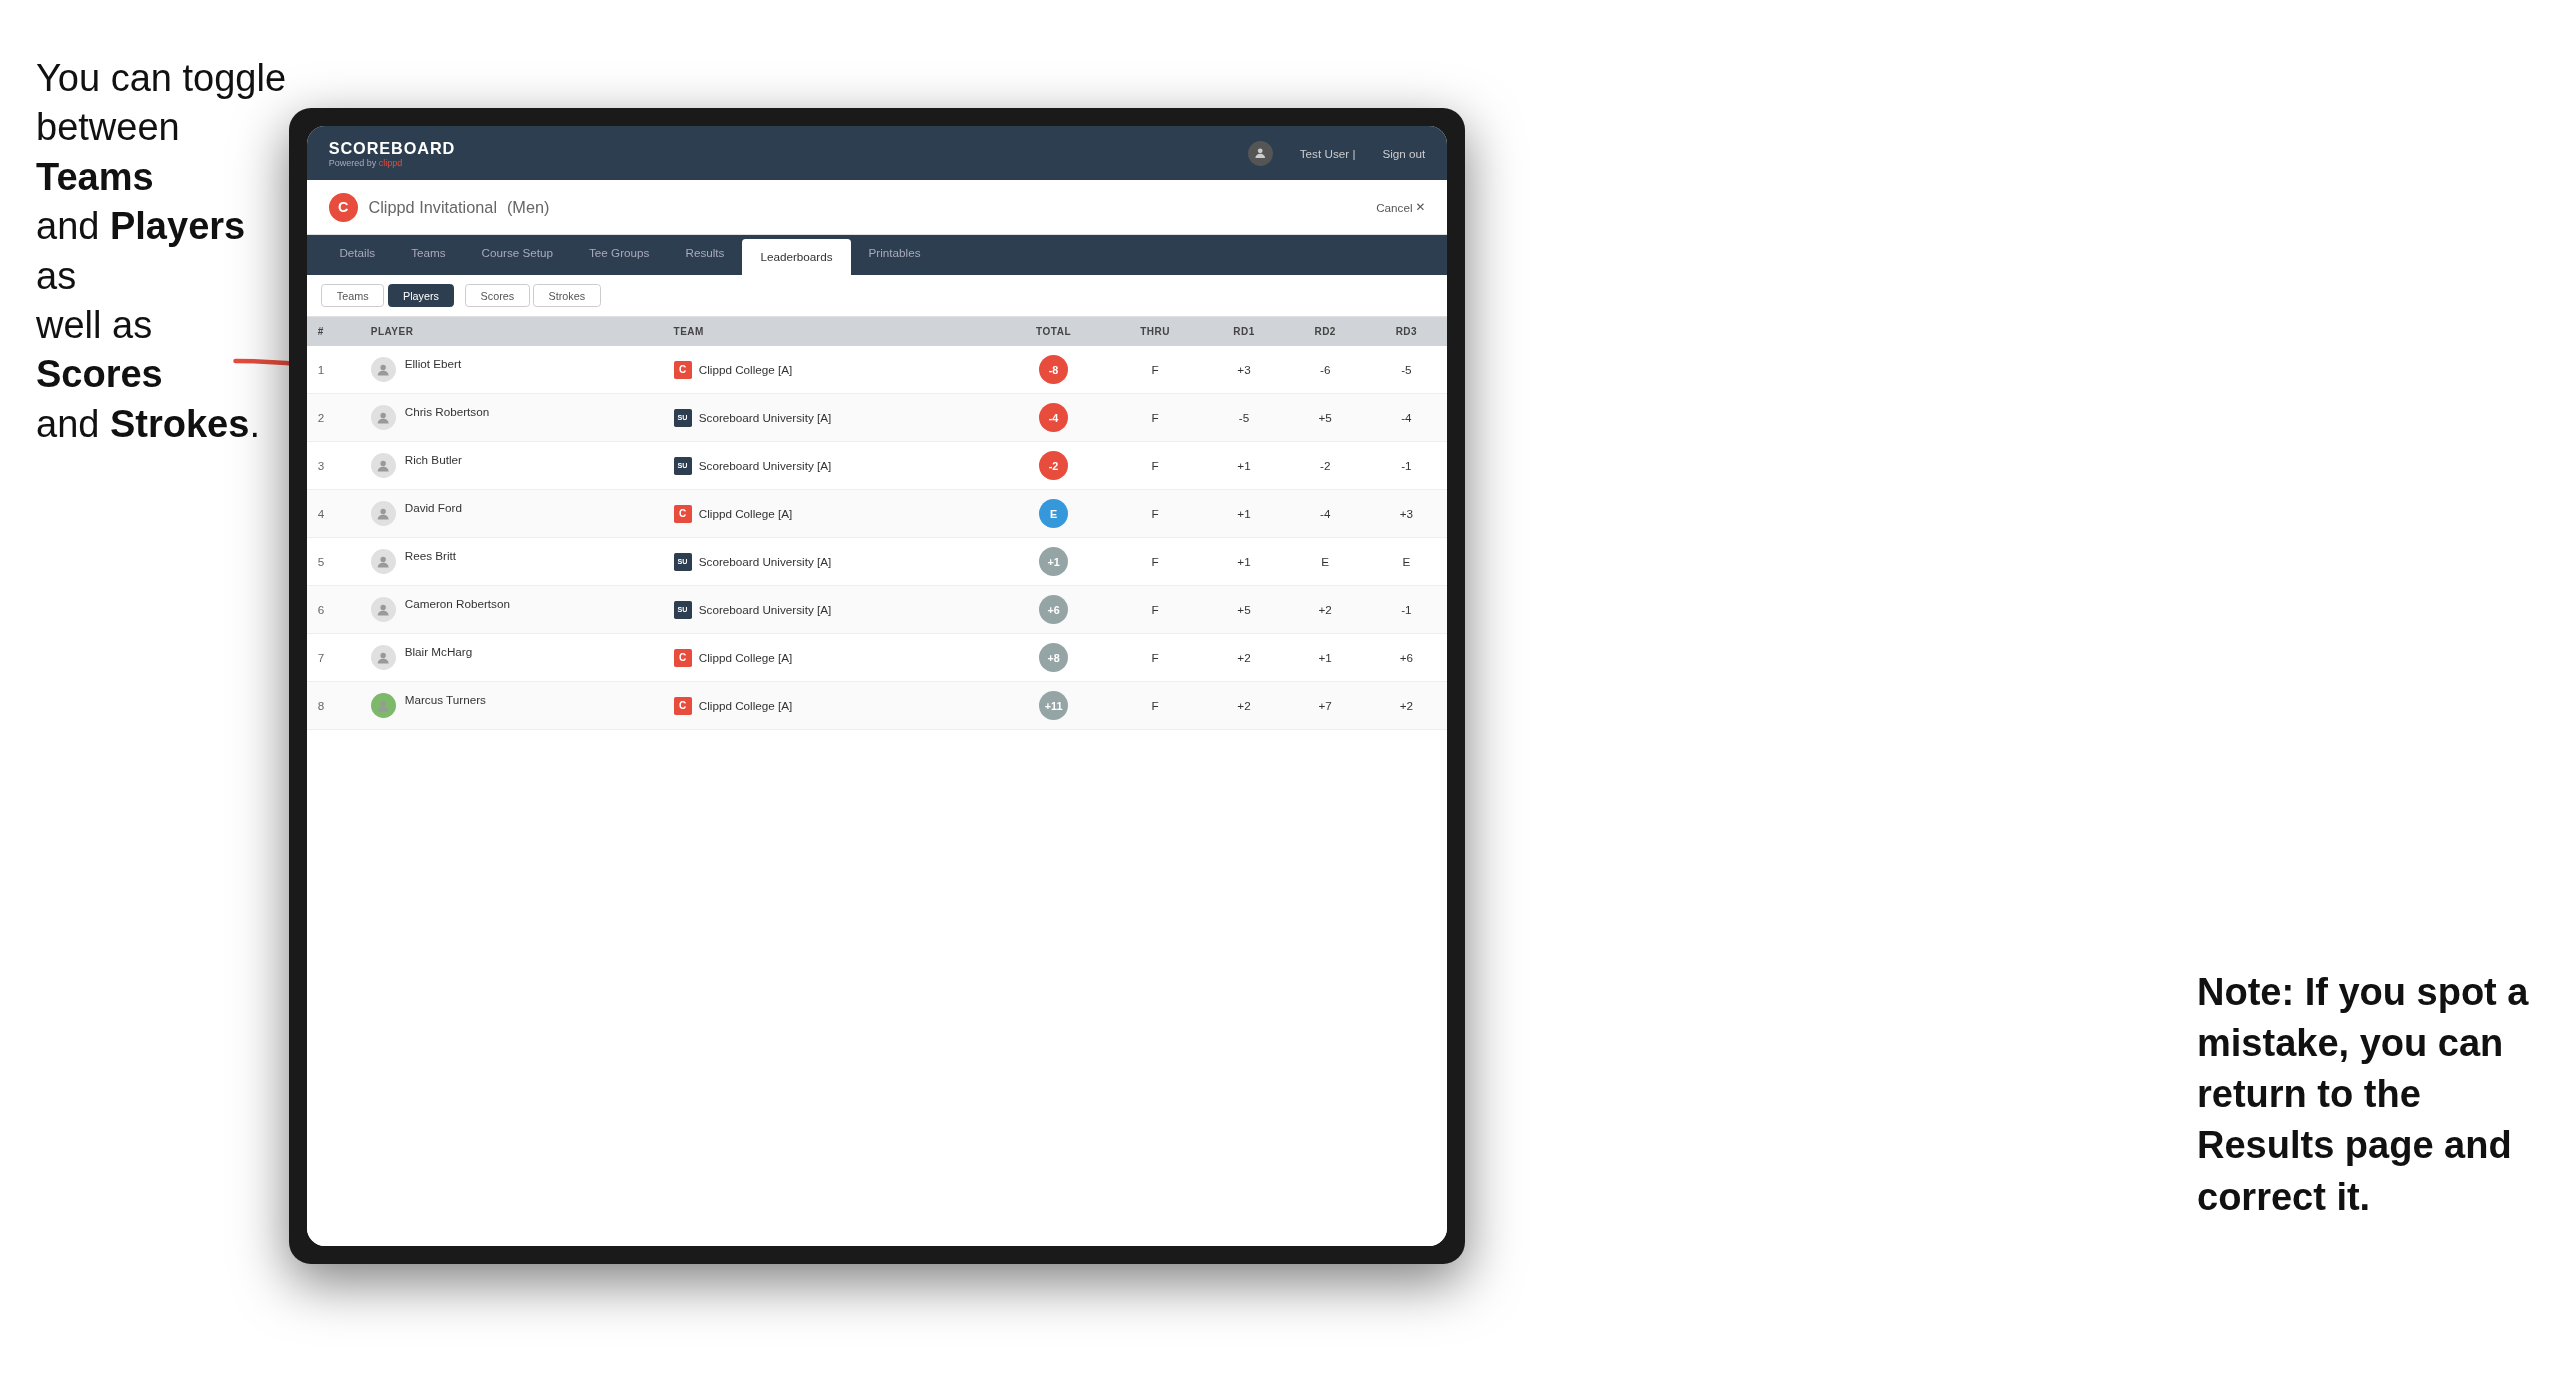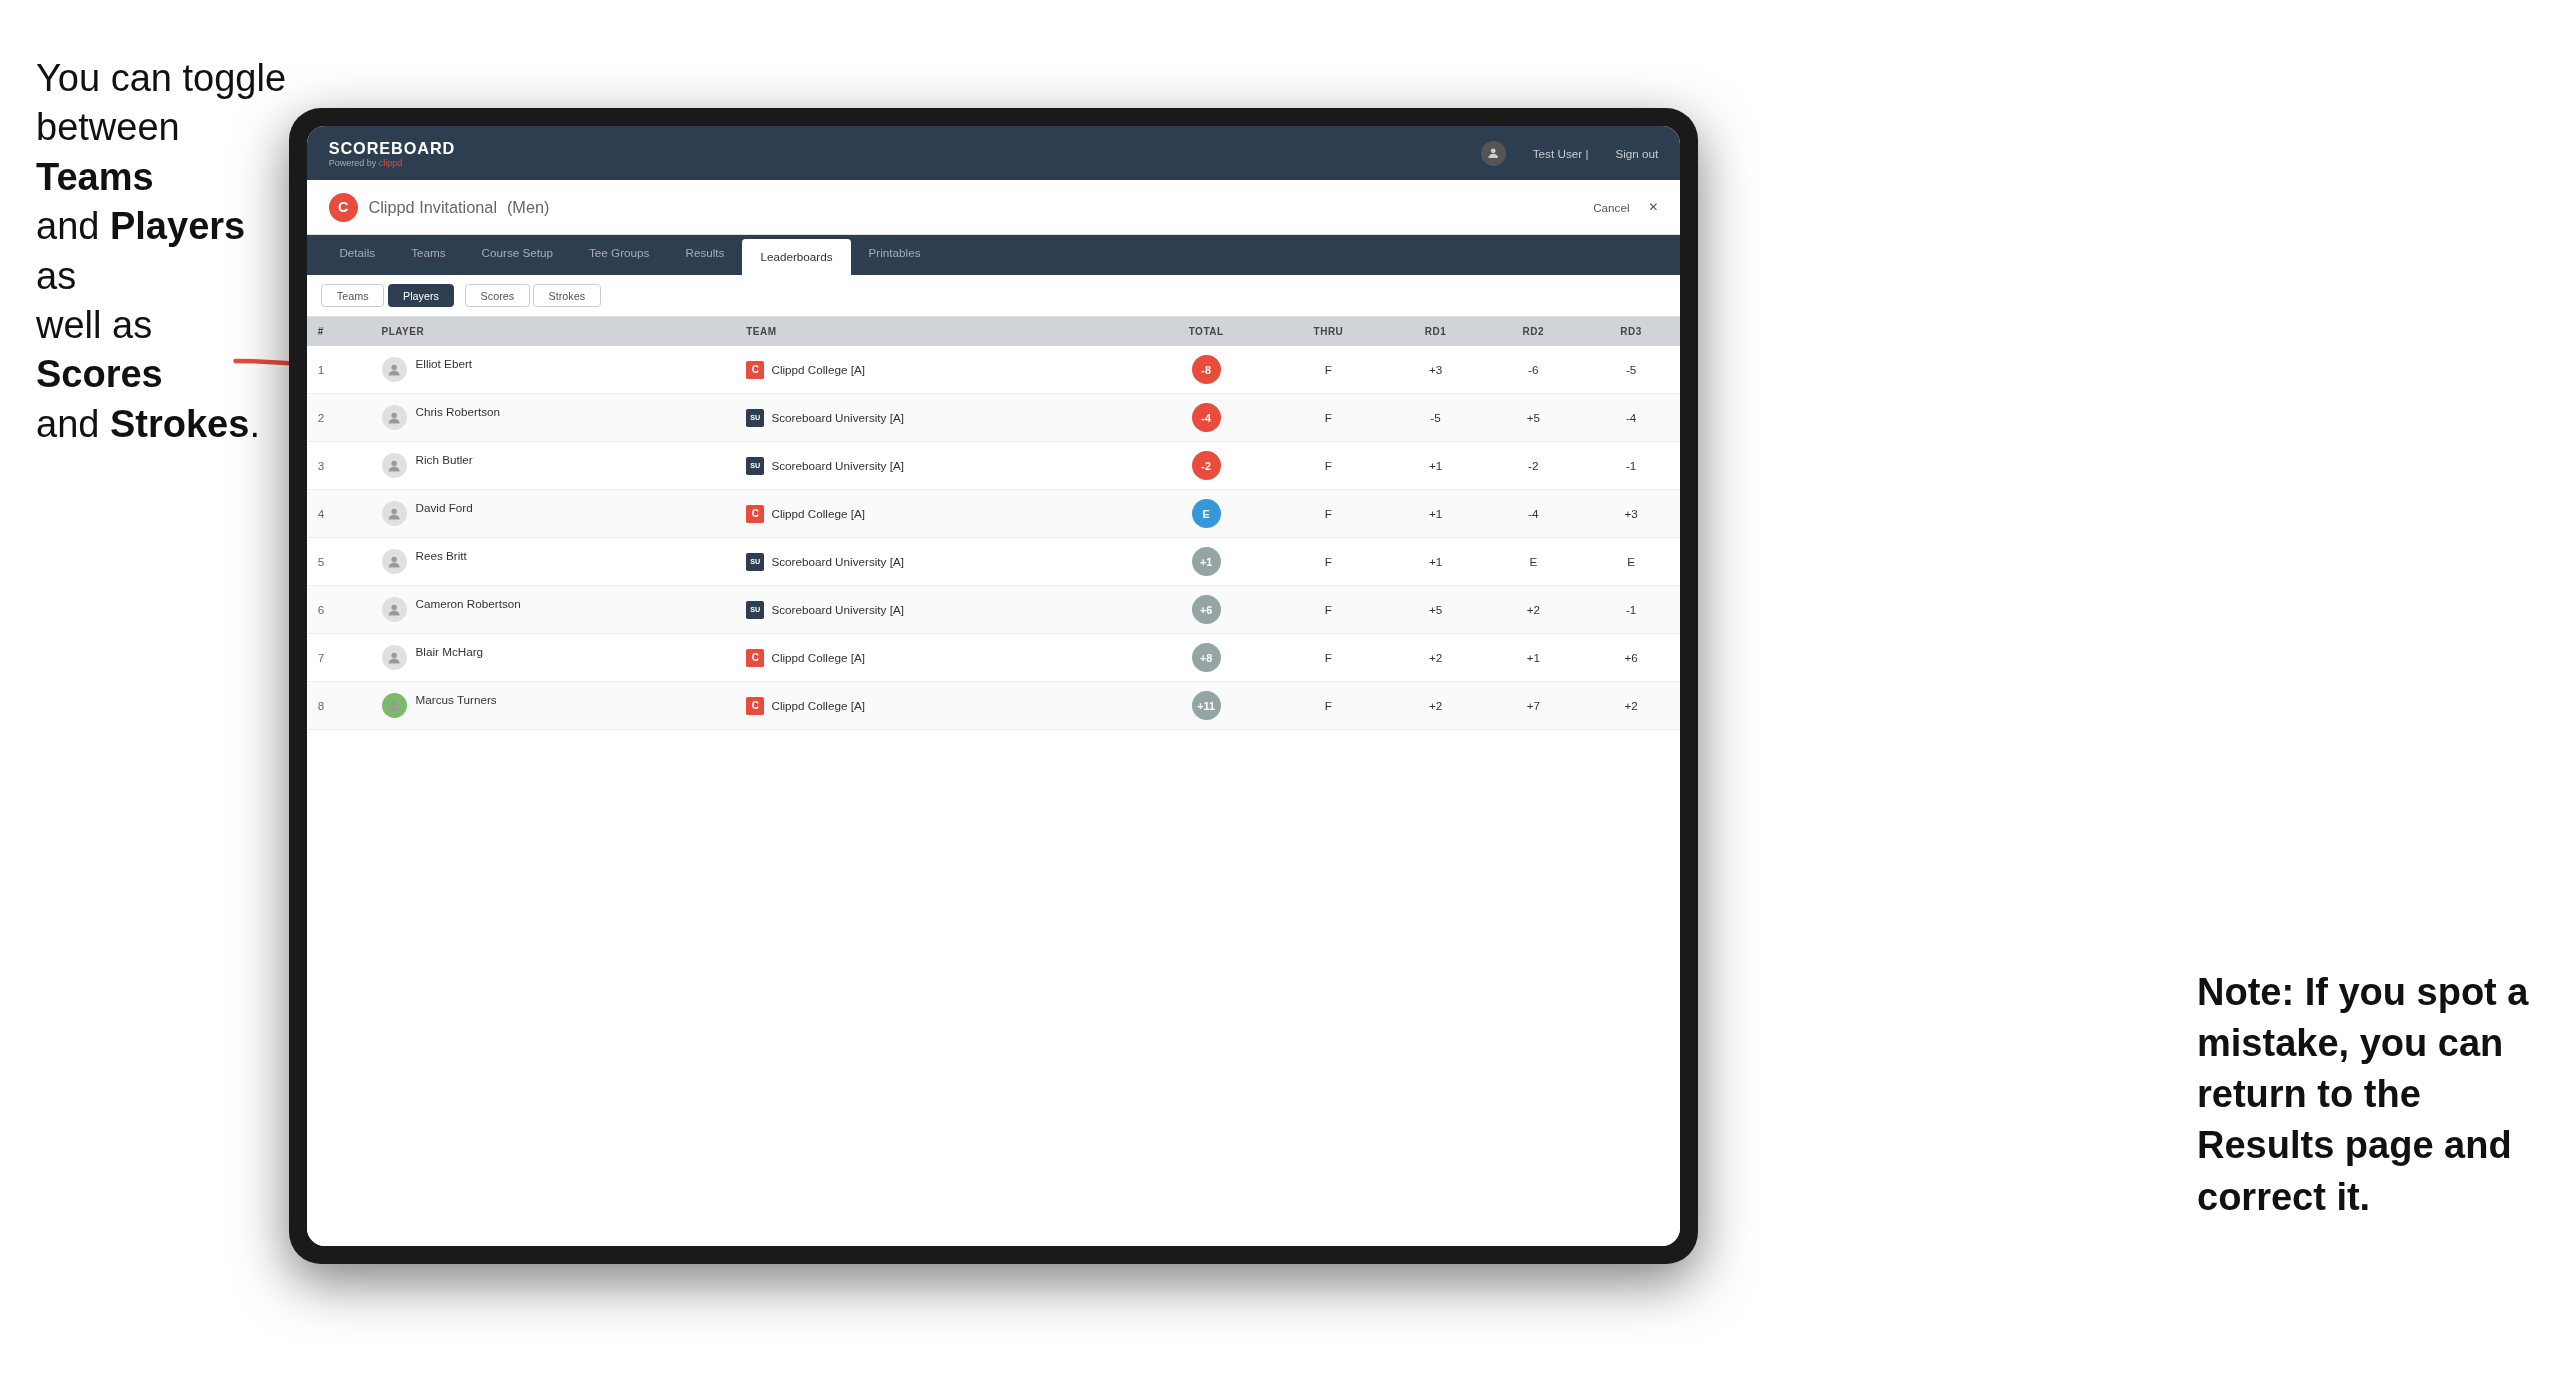--- a/index.html
+++ b/index.html
@@ -34,24 +34,24 @@
       line-height: 1.35;
       color: #111;
     }
     .right-text strong { font-weight: 900; }
 
     
     .tablet-frame {
       position: absolute;
       left: 289px;
       top: 108px;
-      width: 1409px;
+      width: 1176px;
       height: 1156px;
       background: #1a1a1a;
-      border-radius: 32px;
+      border-radius: 22px;
       box-shadow: 0 18px 54px rgba(0,0,0,0.5);
       padding: 18px;
     }
     .tablet-screen {
       width: 100%;
       height: 100%;
       background: #f5f5f5;
       border-radius: 18px;
       overflow: hidden;
       display: flex;
@@ -160,21 +160,21 @@
     }
     .tournament-name span {
       color: #666;
       font-weight: 400;
     }
     .cancel-btn {
       color: #555;
       font-size: 11.7px;
       display: flex;
       align-items: center;
-      gap: 19px;
+      gap: 3px;
       cursor: pointer;
     }
 
     
     .sub-nav {
       background: #2c3e50;
       display: flex;
       padding: 0 14.4px;
       flex-shrink: 0;
     }

